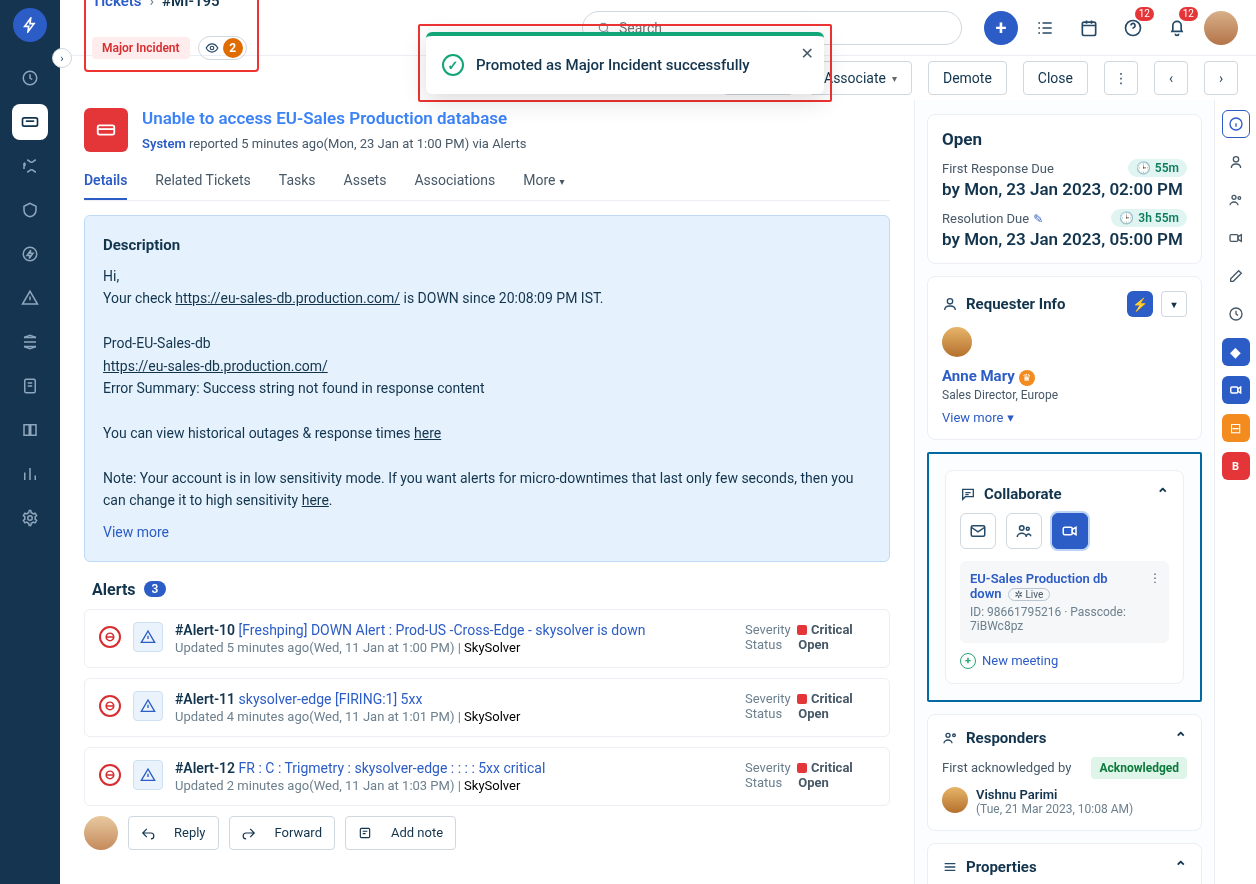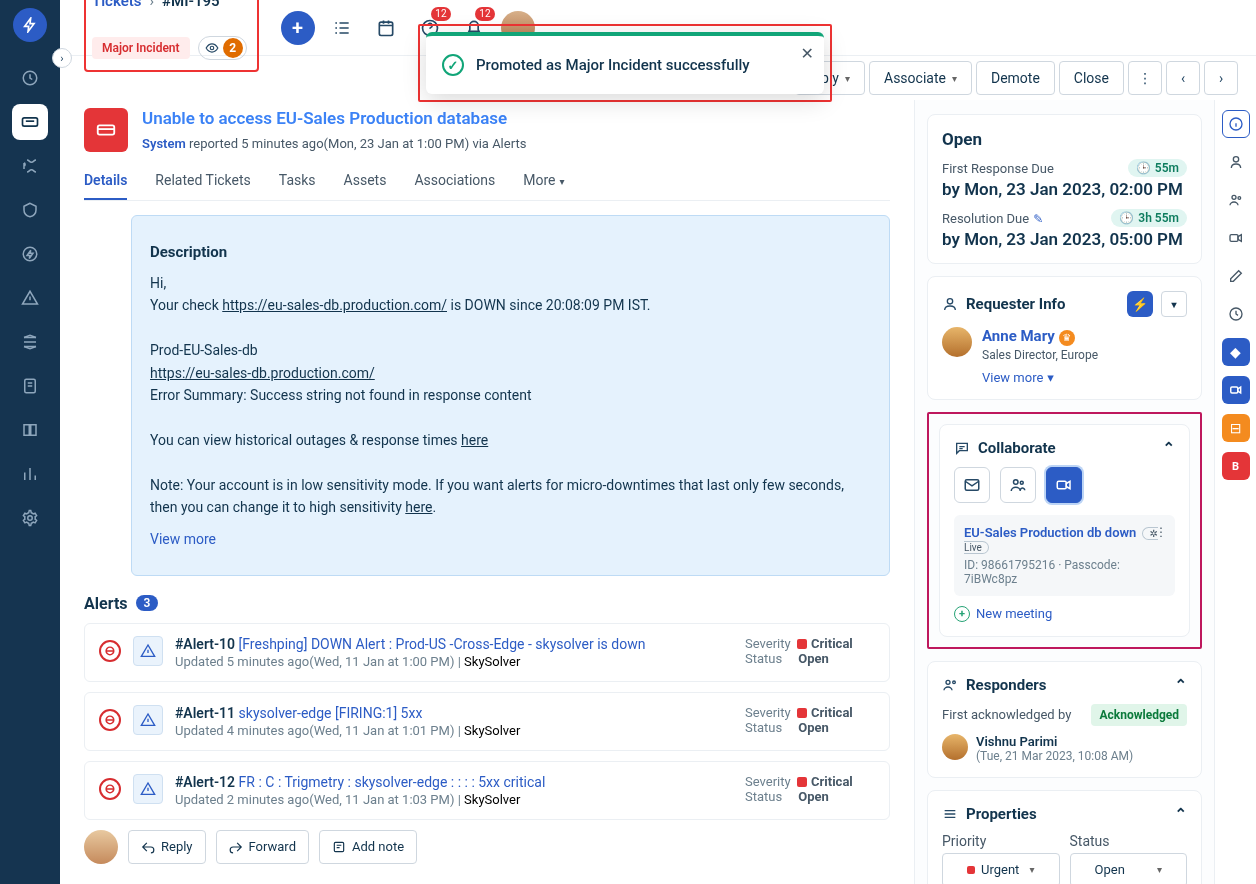--- a/index.html
+++ b/index.html
@@ -24,21 +24,21 @@
 .search { margin-left:auto; width:380px; height:34px; border:1px solid #cfd7df; border-radius:17px; display:flex; align-items:center; padding:0 14px; color:#83909c; gap:8px;}
 .search input{ border:none; outline:none; flex:1; font-size:14px; color:#12344d; background:transparent;}
 .top-actions { display:flex; align-items:center; gap:10px; margin-left:10px;}
 .circle-btn { width:34px; height:34px; border-radius:50%; display:flex; align-items:center; justify-content:center; cursor:pointer; position:relative;}
 .circle-btn.blue{ background:#2c5cc5; color:#fff; font-size:20px; font-weight:600;}
 .circle-btn.plain{ color:#264966;}
 .badge-red { position:absolute; top:-4px; right:-4px; background:#e43538; color:#fff; font-size:10px; border-radius:8px; padding:0 4px; line-height:14px; min-width:16px; text-align:center;}
 .avatar-sm { width:34px; height:34px; border-radius:50%; background: linear-gradient(#d7b08a,#b47448); }
 
 
-.row2 { height:44px; display:flex; align-items:center; padding: 0 18px 0 24px; gap:4px; }
+.row2 { height:44px; display:flex; align-items:center; padding: 0 18px 0 24px; gap:16px; }
 .pill-mi { background:#ffecec; color:#d72d30; font-size:12px; padding:4px 10px; border-radius:4px; font-weight:600;}
 .eye-chip{ border:1px solid #cfd7df; border-radius:14px; height:24px; display:flex; align-items:center; gap:4px; padding:0 3px 0 6px; color:#264966;}
 .watch-count{ background:#e06c00; color:#fff; width:20px; height:20px; border-radius:50%; display:flex; align-items:center; justify-content:center; font-size:12px; font-weight:700;}
 .row2 .spacer{ flex:1; }
 .btn { height:34px; border:1px solid #cfd7df; background:#fff; border-radius:4px; padding:0 14px; display:flex; align-items:center; gap:6px; color:#12344d; cursor:pointer; font-size:14px;}
 .btn .car{ font-size:10px; color:#666;}
 .icon-btn { width:34px; height:34px; border:1px solid #cfd7df; border-radius:4px; display:flex; align-items:center; justify-content:center; cursor:pointer; color:#264966;}
 
 
 .content { flex:1; display:flex; min-height:0; }
@@ -55,67 +55,67 @@
 .t-sub { font-size:13px; color:#475867;}
 .t-sub .sys{ color:#2c5cc5; font-weight:600;}
 
 
 .tabs{ display:flex; gap:28px; border-bottom:1px solid #ebeff3; margin-top:10px;}
 .tab{ padding:10px 0; color:#475867; cursor:pointer; font-size:14px;}
 .tab.active{ color:#2c5cc5; font-weight:600; border-bottom:2px solid #2c5cc5;}
 .tab .car{font-size:10px; margin-left:4px;}
 
 
-.desc{ background:#e5f2fd; border:1px solid #bedbf5; border-radius:6px; padding:24px 18px; margin-top:14px; font-size:14px; color:#12344d; line-height:1.6;margin-left:47px;}
+.desc{ background:#e5f2fd; border:1px solid #bedbf5; border-radius:6px; padding:17px 18px; margin-top:14px; font-size:14px; color:#12344d; line-height:1.6;}
 .desc h4{ font-size:15px; font-weight:700; margin-bottom:8px;}
 .desc a{ color:#12344d; text-decoration:underline;}
 .desc .vm{ color:#2c5cc5; text-decoration:none; font-weight:400; display:inline-block; margin-top:10px;}
 
 
-.sec-title{ font-size:16px; font-weight:700; display:flex; align-items:center; gap:8px; margin:18px 0 10px;}
+.sec-title{ font-size:16px; font-weight:700; display:flex; align-items:center; gap:8px; margin:18px 8px 10px;}
 .count-pill{ background:#2c5cc5; color:#fff; border-radius:10px; font-size:12px; padding:1px 8px; font-weight:600;}
 .alert-card{ border:1px solid #ebeff3; border-radius:6px; padding:12px 14px; display:flex; gap:12px; align-items:flex-start; margin-bottom:10px;}
 .al-ic{ width:22px; height:22px; border:2px solid #d72d30; border-radius:50%; display:flex; align-items:center; justify-content:center; color:#d72d30; font-weight:700; flex-shrink:0; margin-top:4px; font-size:13px;}
 .al-box{ width:30px; height:30px; border:1px solid #cfe0f1; background:#eaf3fc; border-radius:4px; display:flex; align-items:center; justify-content:center; color:#2c5cc5; flex-shrink:0;}
 .al-body{ flex:1; min-width:0;}
 .al-body .l1{ font-size:14px;}
 .al-body .ln{color:#12344d; font-weight:600;}
 .al-body .lk{ color:#2c5cc5;}
 .al-body .l2{ font-size:13px; color:#6d808e; margin-top:2px;}
 .al-body .l2 .src{ color:#000000;}
 .al-meta{ text-align:left; font-size:13px; color:#475867; min-width:130px;}
 .al-meta .sev-dot{ display:inline-block; width:10px; height:10px; background:#e43538; border-radius:2px; margin-right:4px; vertical-align:middle;}
 .al-meta .lbl{color:#6d808e;}
 
 .conv-title{font-size:16px; font-weight:700; margin:18px 0 10px;}
 .conv-row{ display:flex; align-items:center; gap:10px;}
 .av30{ width:34px; height:34px; border-radius:50%; background:linear-gradient(#e8c9a0,#c58a5c);}
-.cbtn{ height:34px; border:1px solid #cfd7df; border-radius:4px; padding:0 12px; display:flex; align-items:center; gap:6px; color:#12344d; cursor:pointer; font-size:13px; background:#fff;}
+.cbtn{ height:34px; border:1px solid #cfd7df; border-radius:4px; padding:0 12px; display:flex; align-items:center; gap:19px; color:#12344d; cursor:pointer; font-size:13px; background:#fff;}
 
 
 .card{ border:1px solid #ebeff3; border-radius:8px; background:#fff; padding:14px; margin-bottom:12px;}
 .card h3{ font-size:17px; font-weight:700; margin-bottom:10px;}
 .due-row{ display:flex; justify-content:space-between; align-items:center; font-size:13px; margin-bottom:2px;}
 .due-row .lbl{ color:#475867;}
 .green-pill{ background:#e0f5f1; color:#0f7d5f; border-radius:12px; padding:2px 8px; font-size:12px; display:inline-flex; align-items:center; gap:4px; font-weight:600;}
 .due-by{ font-size:17px; font-weight:600; color:#12344d; margin-bottom:10px;}
 .pen{ color:#2c5cc5; font-size:12px; margin-left:4px;}
 
 .card-h{ display:flex; align-items:center; gap:8px; font-weight:700; font-size:15px;}
 .card-h .sp{flex:1;}
 .req-ic{ width:26px; height:26px; border-radius:6px; background:#2c5cc5; color:#fff; display:flex; align-items:center; justify-content:center; font-size:13px;}
 .drop-sq{ width:26px; height:26px; border:1px solid #cfd7df; border-radius:4px; display:flex; align-items:center; justify-content:center; font-size:10px; cursor:pointer;}
-.req-row{ display:flex; gap:10px; margin-top:10px; align-items:flex-start;}
+.req-row{ display:flex; gap:10px; margin-top:10px; align-items:flex-start;flex-direction:column;}
 .av34{ width:30px; height:30px; border-radius:50%; background:linear-gradient(#e7b56a,#b4702d); flex-shrink:0;}
 .req-name{ color:#2c5cc5; font-weight:700; font-size:15px;}
 .crown{ display:inline-flex; width:16px; height:16px; background:#f48b1f; border-radius:50%; color:#fff; align-items:center; justify-content:center; font-size:10px; margin-left:4px;}
 .req-sub{ font-size:12px; color:#475867; margin-top:2px;}
 .vmore{ color:#2c5cc5; font-size:13px; margin-top:8px; display:inline-flex; gap:4px; align-items:center; cursor:pointer;}
 
-.red-box{ border:2px solid #be185d; border-radius:2px; padding:10px;}
+.red-box{ border:2px solid #0369a1; border-radius:2px; padding:16px;}
 
 .collab-icons{ display:flex; gap:10px; margin-top:10px;}
 .ci{ width:36px; height:36px; border:1px solid #cfd7df; border-radius:6px; display:flex; align-items:center; justify-content:center; color:#264966; cursor:pointer;}
 .ci.active{ background:#2c5cc5; color:#fff; border-color:#2c5cc5; box-shadow:0 0 0 2px #bcd4f5;}
 .meeting{ background:#f5f7f9; border-radius:6px; padding:10px; margin-top:12px; font-size:12px; position:relative;}
 .meeting .mt{ color:#2c5cc5; font-weight:600; font-size:13px;}
 .live{ border:1px solid #b9c6d1; border-radius:10px; padding:0 6px; font-size:10px; color:#475867; margin-left:6px;}
 .meeting .menu{ position:absolute; right:8px; top:10px; cursor:pointer; color:#475867;}
 .newm{ color:#2c5cc5; font-size:13px; margin-top:10px; display:inline-flex; align-items:center; gap:6px; cursor:pointer;}
 .newm .plus{ width:16px; height:16px; border:1.5px solid #27a376; border-radius:50%; color:#27a376; display:flex; align-items:center; justify-content:center; font-size:11px; font-weight:700;}
@@ -231,20 +231,27 @@
           <span class="eye-chip">
             <svg width="14" height="14" viewBox="0 0 24 24" fill="none" stroke="currentColor" stroke-width="2">
                 <path d="M2 12s4-7 10-7 10 7 10 7-4 7-10 7S2 12 2 12z"></path>
                 <circle cx="12" cy="12" r="3"></circle>
               </svg>
             <span class="watch-count">2</span>
           </span>
         </div>
       </div>
 
+      <div class="search">
+        <svg width="14" height="14" viewBox="0 0 24 24" fill="none" stroke="#83909c" stroke-width="2">
+            <circle cx="11" cy="11" r="7"></circle>
+            <path d="m21 21-5-5"></path>
+          </svg>
+        <input placeholder="Search" style="">
+      </div>
       <div class="top-actions">
         <div class="circle-btn blue">+</div>
         <div class="circle-btn plain">
             <svg width="20" height="20" viewBox="0 0 24 24" fill="none" stroke="currentColor" stroke-width="2">
               <path d="M4 6h2M4 12h2M4 18h2M9 6h11M9 12h11M9 18h11"></path>
             </svg>
           </div>
         <div class="circle-btn plain">
             <svg width="20" height="20" viewBox="0 0 24 24" fill="none" stroke="currentColor" stroke-width="2">
               <rect x="4" y="5" width="16" height="16" rx="2"></rect>

